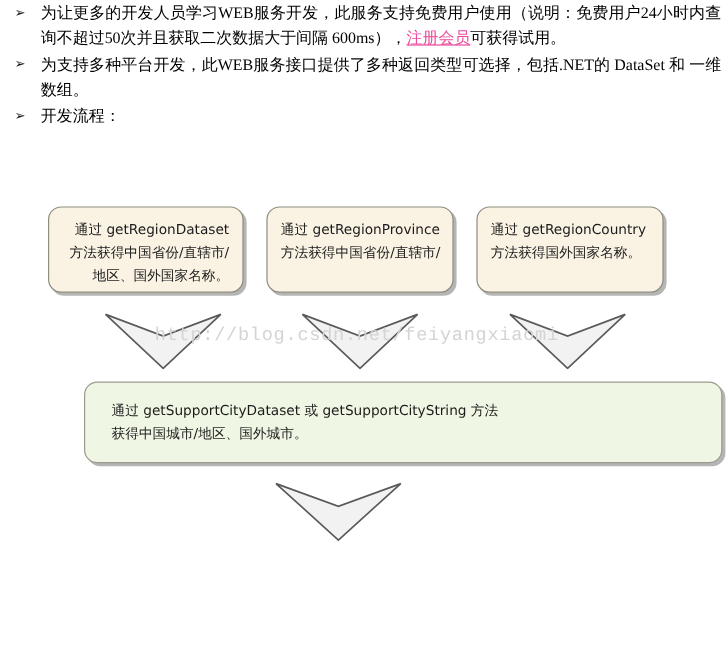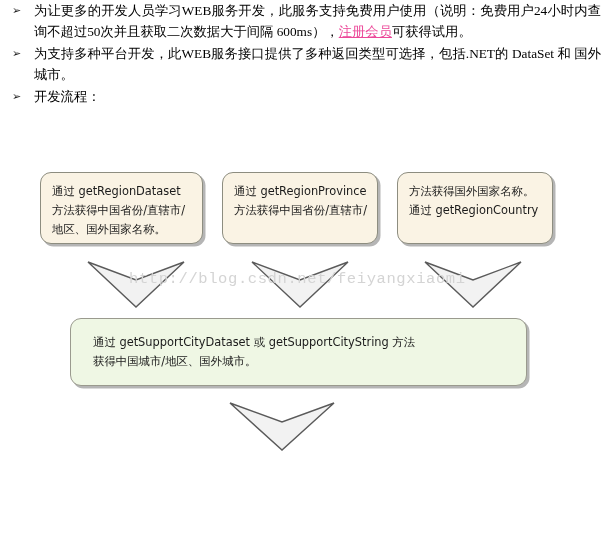--- a/index.html
+++ b/index.html
@@ -119,52 +119,52 @@
 
   <ul class="bullet-list">
 
     <li class="bullet-item">
       <span class="bullet-marker">➢</span>
       <span class="bullet-text"><span>为让更多的开发人员学习WEB服务开发，此服务支持免费用户使用（说明：免费用户24小时内查询不超过50次并且获取二次数据大于间隔 600ms），</span><a class="link" href="#">注册会员</a><span>可获得试用。</span></span>
     </li>
 
     <li class="bullet-item">
       <span class="bullet-marker">➢</span>
-      <span class="bullet-text">为支持多种平台开发，此WEB服务接口提供了多种返回类型可选择，包括.NET的 DataSet 和 国外城市。</span>
+      <span class="bullet-text">为支持多种平台开发，此WEB服务接口提供了多种返回类型可选择，包括.NET的 DataSet 和 一维数组。</span>
     </li>
 
     <li class="bullet-item">
       <span class="bullet-marker">➢</span>
       <span class="bullet-text">开发流程：</span>
     </li>
 
   </ul>
 </div>
 
 <div class="flow">
 
-  <div class="node node-cream" style="left:40px; top:172px; width:163px; height:72px;">
+  <div class="node node-cream" style="left:40px; top:172px; width:163px; height:72px;text-align:right;">
     <div class="inner">
       <div class="node-line">通过 getRegionDataset</div>
       <div class="node-line">方法获得中国省份/直辖市/</div>
       <div class="node-line">地区、国外国家名称。</div>
     </div>
   </div>
 
   <div class="node node-cream" style="left:222px; top:172px; width:156px; height:72px;">
     <div class="inner">
       <div class="node-line">通过 getRegionProvince</div>
       <div class="node-line">方法获得中国省份/直辖市/</div>
     </div>
   </div>
 
   <div class="node node-cream" style="left:397px; top:172px; width:156px; height:72px;">
     <div class="inner">
+      <div class="node-line">通过 getRegionCountry</div>
       <div class="node-line">方法获得国外国家名称。</div>
-      <div class="node-line">通过 getRegionCountry</div>
     </div>
   </div>
 
   <div class="chev" style="left:87px; top:258px;">
     <svg width="98" height="50" viewBox="0 0 98 50">
       <polygon points="1,4 49,22 97,4 49,49" fill="#f2f2f2" stroke="#5a5a5a" stroke-width="1.4" stroke-linejoin="miter"></polygon>
     </svg>
   </div>
 
   <div class="chev" style="left:251px; top:258px;">
@@ -174,21 +174,21 @@
   </div>
 
   <div class="chev" style="left:424px; top:258px;">
     <svg width="98" height="50" viewBox="0 0 98 50">
       <polygon points="1,4 49,22 97,4 49,49" fill="#f2f2f2" stroke="#5a5a5a" stroke-width="1.4" stroke-linejoin="miter"></polygon>
     </svg>
   </div>
 
   <div class="watermark">http://blog.csdn.net/feiyangxiaomi</div>
 
-  <div class="node node-green" style="left:70px; top:318px; width:457px; height:68px;">
+  <div class="node node-green" style="left:70px; top:318px; width:532px; height:68px;">
     <div class="inner" style="padding:14px 0 0 22px;">
       <div class="node-line">通过 getSupportCityDataset 或 getSupportCityString 方法</div>
       <div class="node-line">获得中国城市/地区、国外城市。</div>
     </div>
   </div>
 
   <div class="chev" style="left:229px; top:399px;">
     <svg width="106" height="52" viewBox="0 0 106 52">
       <polygon points="1,4 53,23 105,4 53,51" fill="#f2f2f2" stroke="#5a5a5a" stroke-width="1.4" stroke-linejoin="miter"></polygon>
     </svg>

